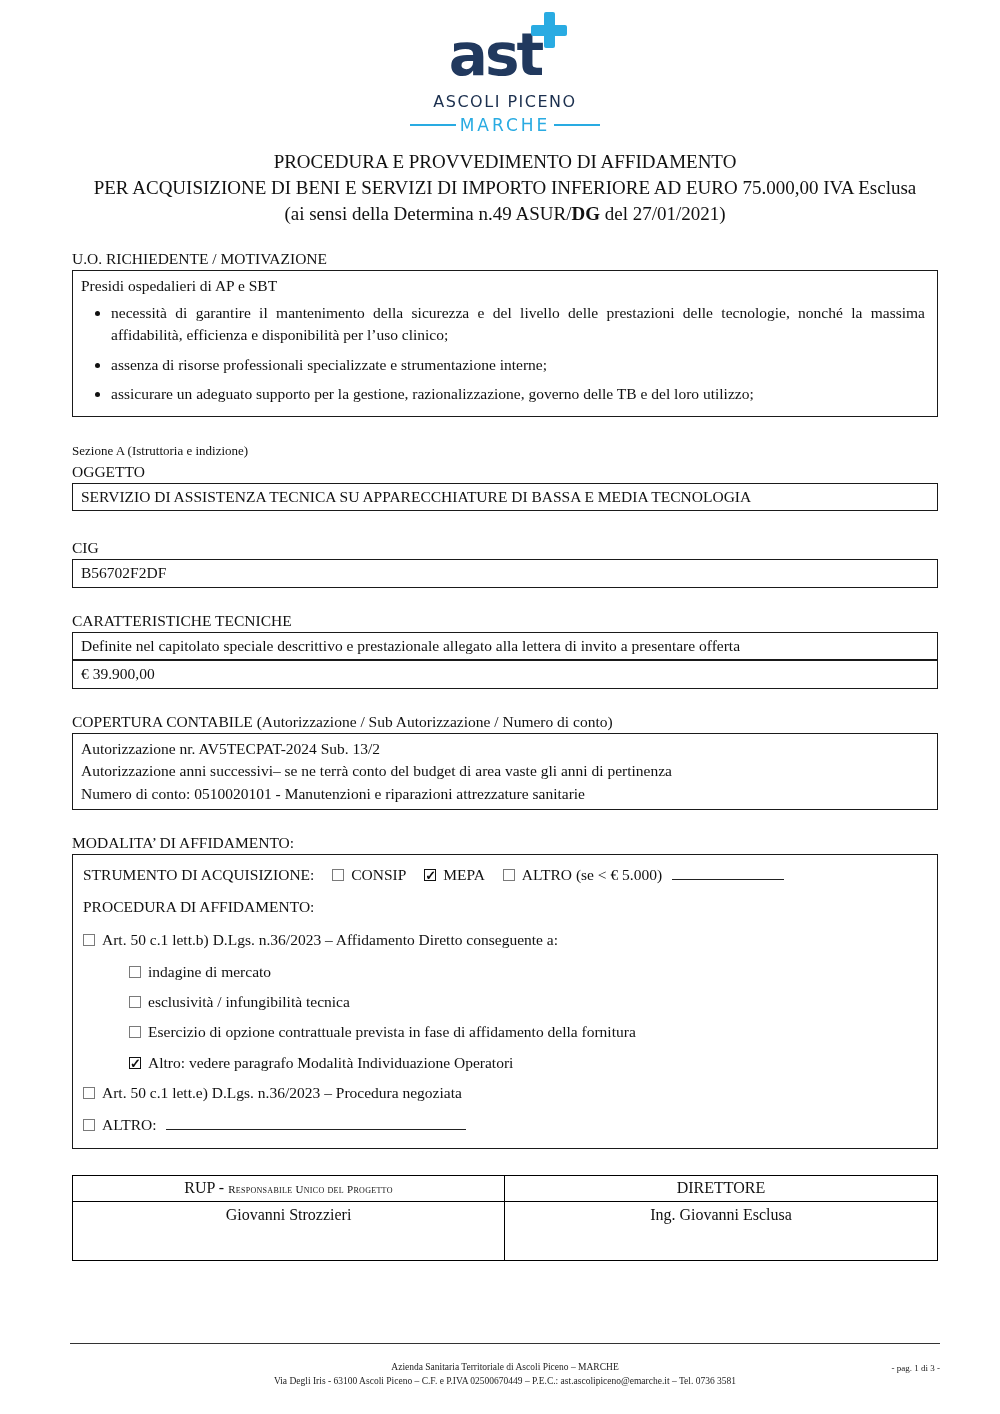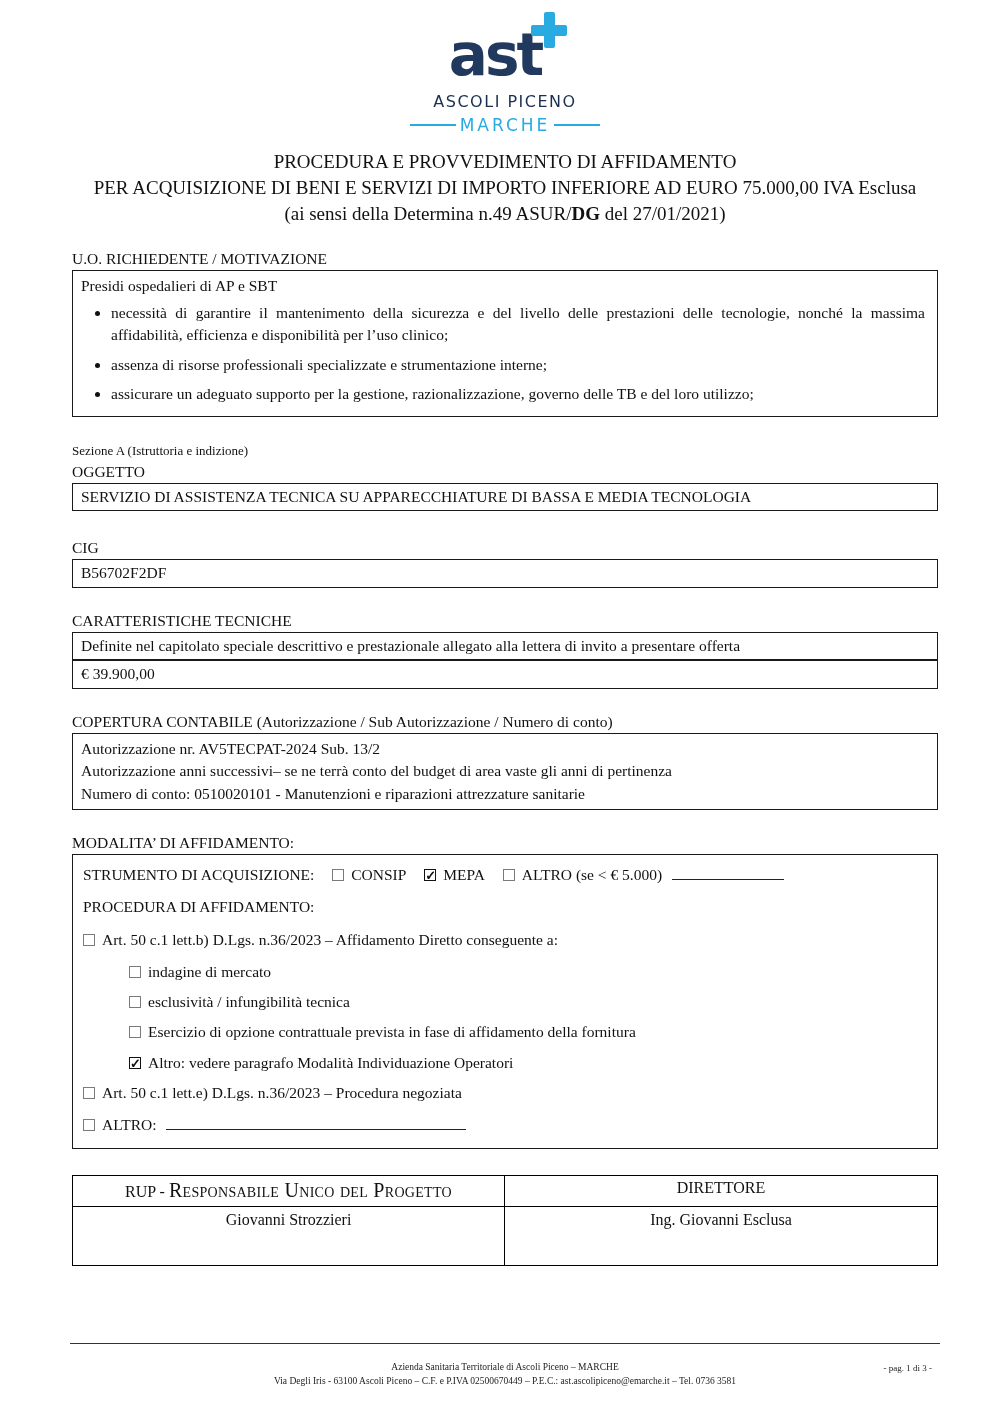--- a/index.html
+++ b/index.html
@@ -53,25 +53,25 @@
   .blank { display:inline-block; border-bottom:1.2px solid #222; height:13px; vertical-align:baseline; }
   .blank-sm { width:112px; margin-left:6px; }
   .blank-lg { width:300px; margin-left:6px; }
 
   
   .sig-table { margin-top:26px; border:1.5px solid #000; display:grid; grid-template-columns:1fr 1fr; font-size:16px; }
   .sig-cell { text-align:center; }
   .sig-hdr { border-bottom:1.5px solid #000; padding:3px 4px 4px 4px; }
   .sig-body { height:58px; padding-top:4px; }
   .sig-col1 { border-right:1.5px solid #000; }
-  .sc { font-variant:small-caps; font-size:20px; letter-spacing:0.3px; }
+  .sc { font-variant:small-caps; font-size:11px; letter-spacing:0.3px; }
 
   
   .footer { position:absolute; left:70px; right:60px; bottom:26px; border-top:1.2px solid #333; padding-top:16px; text-align:center; font-size:9.5px; color:#222; line-height:1.5; }
-  .page-num { position:absolute; right:8px; top:18px; font-size:9px; color:#222; }
+  .page-num { position:absolute; right:0; top:18px; font-size:9px; color:#222; }
 </style>
 </head>
 <body>
 
 <div class="page">
   <div class="content">
 
     <div class="logo">
       <div class="logo-mark">
         <span class="logo-word">ast</span>

